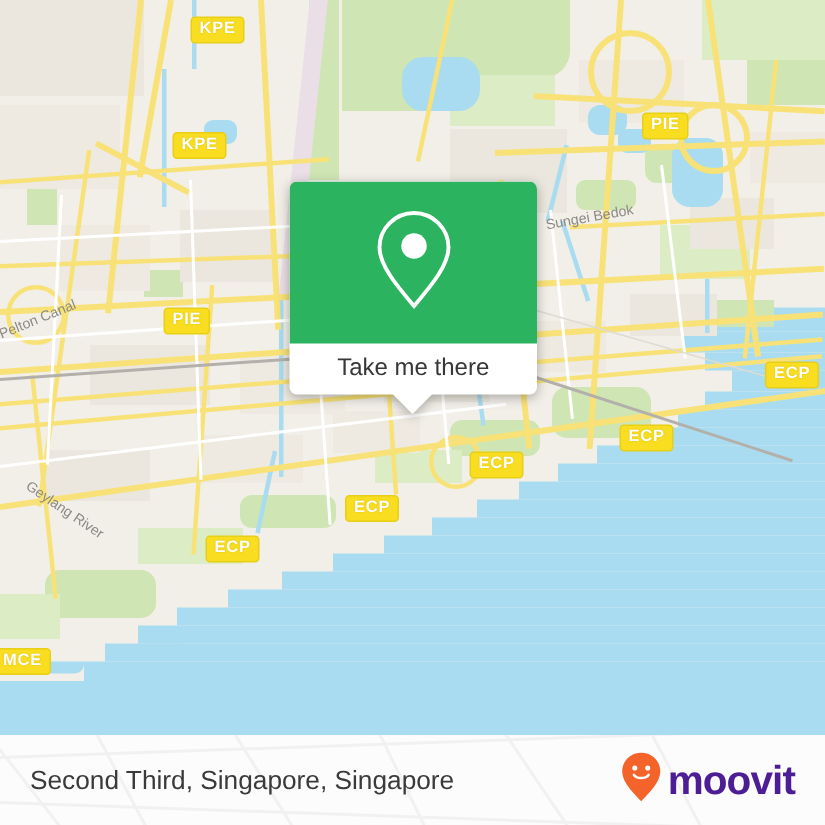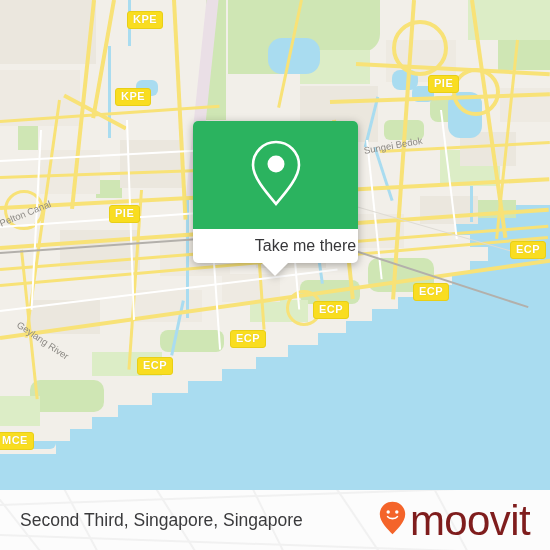--- a/index.html
+++ b/index.html
@@ -44,21 +44,21 @@
     position:absolute;left:0;top:0;width:165px;height:142px;
     background:#ffffff;border-radius:5px;overflow:hidden;
   }
   #callout-green{
     position:absolute;left:0;top:0;width:165px;height:108px;
     background:#2bb35f;display:flex;align-items:center;justify-content:center;
   }
   #callout-label{
     position:absolute;left:0;top:108px;width:165px;height:34px;
     display:flex;align-items:center;justify-content:center;
-    color:#37373a;font-size:16px;margin-left:30px;
+    color:#37373a;font-size:16px;
   }
   #callout-tail{
     position:absolute;left:68px;top:141px;width:0;height:0;
     border-left:14px solid transparent;border-right:14px solid transparent;
     border-top:14px solid #ffffff;
   }
 
   
   #attrib{
     position:absolute;left:0;top:468px;height:22px;
@@ -71,21 +71,21 @@
   #footer{
     position:absolute;left:0;top:490px;width:550px;height:60px;
     background:#fcfcfc;overflow:hidden;
   }
   .wm{position:absolute;background:#f1f1f1;}
   #footer-title{
     position:absolute;left:20px;top:0;height:60px;display:flex;align-items:center;
     color:#3a3a3c;font-size:17.5px;white-space:nowrap;
   }
   #logo{position:absolute;right:20px;top:0;height:60px;display:flex;align-items:center;gap:4px;}
-  #logo-text{color:#7f1d1d;font-size:42px;font-weight:normal;letter-spacing:-.6px;line-height:31px;}
+  #logo-text{color:#4c1d95;font-size:27px;font-weight:bold;letter-spacing:-.6px;line-height:31px;}
 </style>
 </head>
 <body>
 
 <div id="app">
 
   <div id="map">
 
     <div class="land" style="left:0;top:0;width:550px;height:490px;"></div>
 

